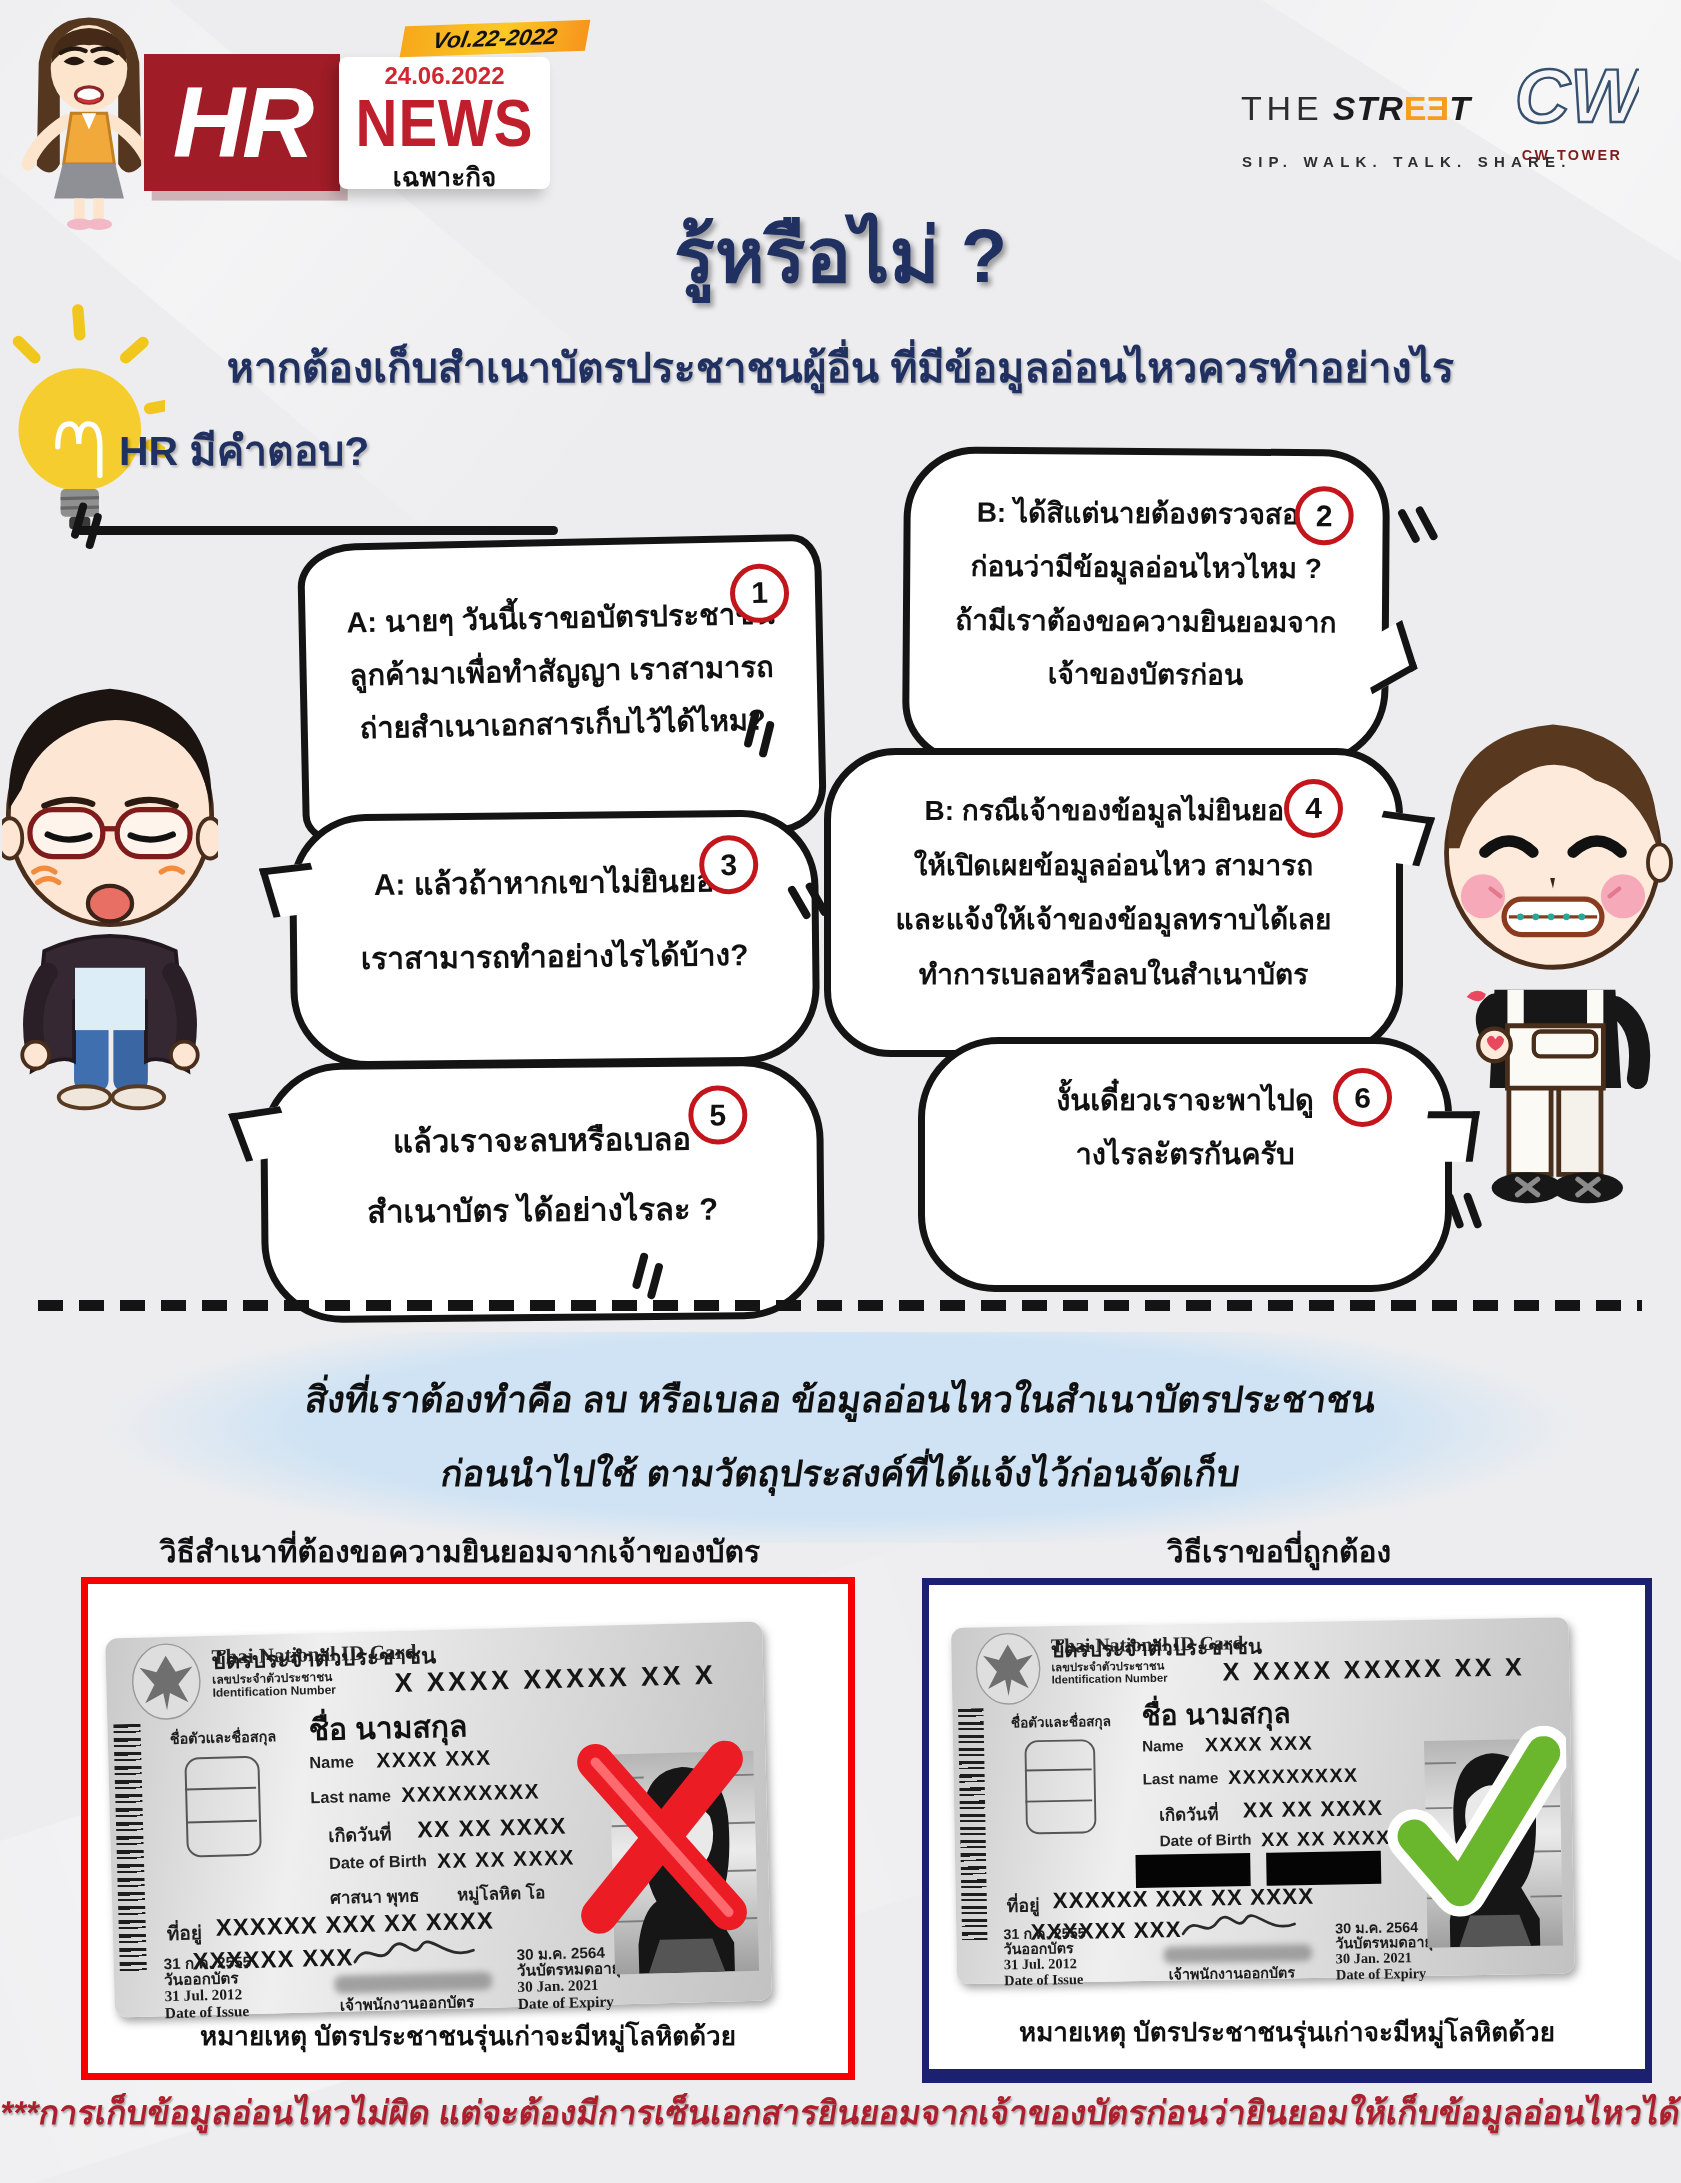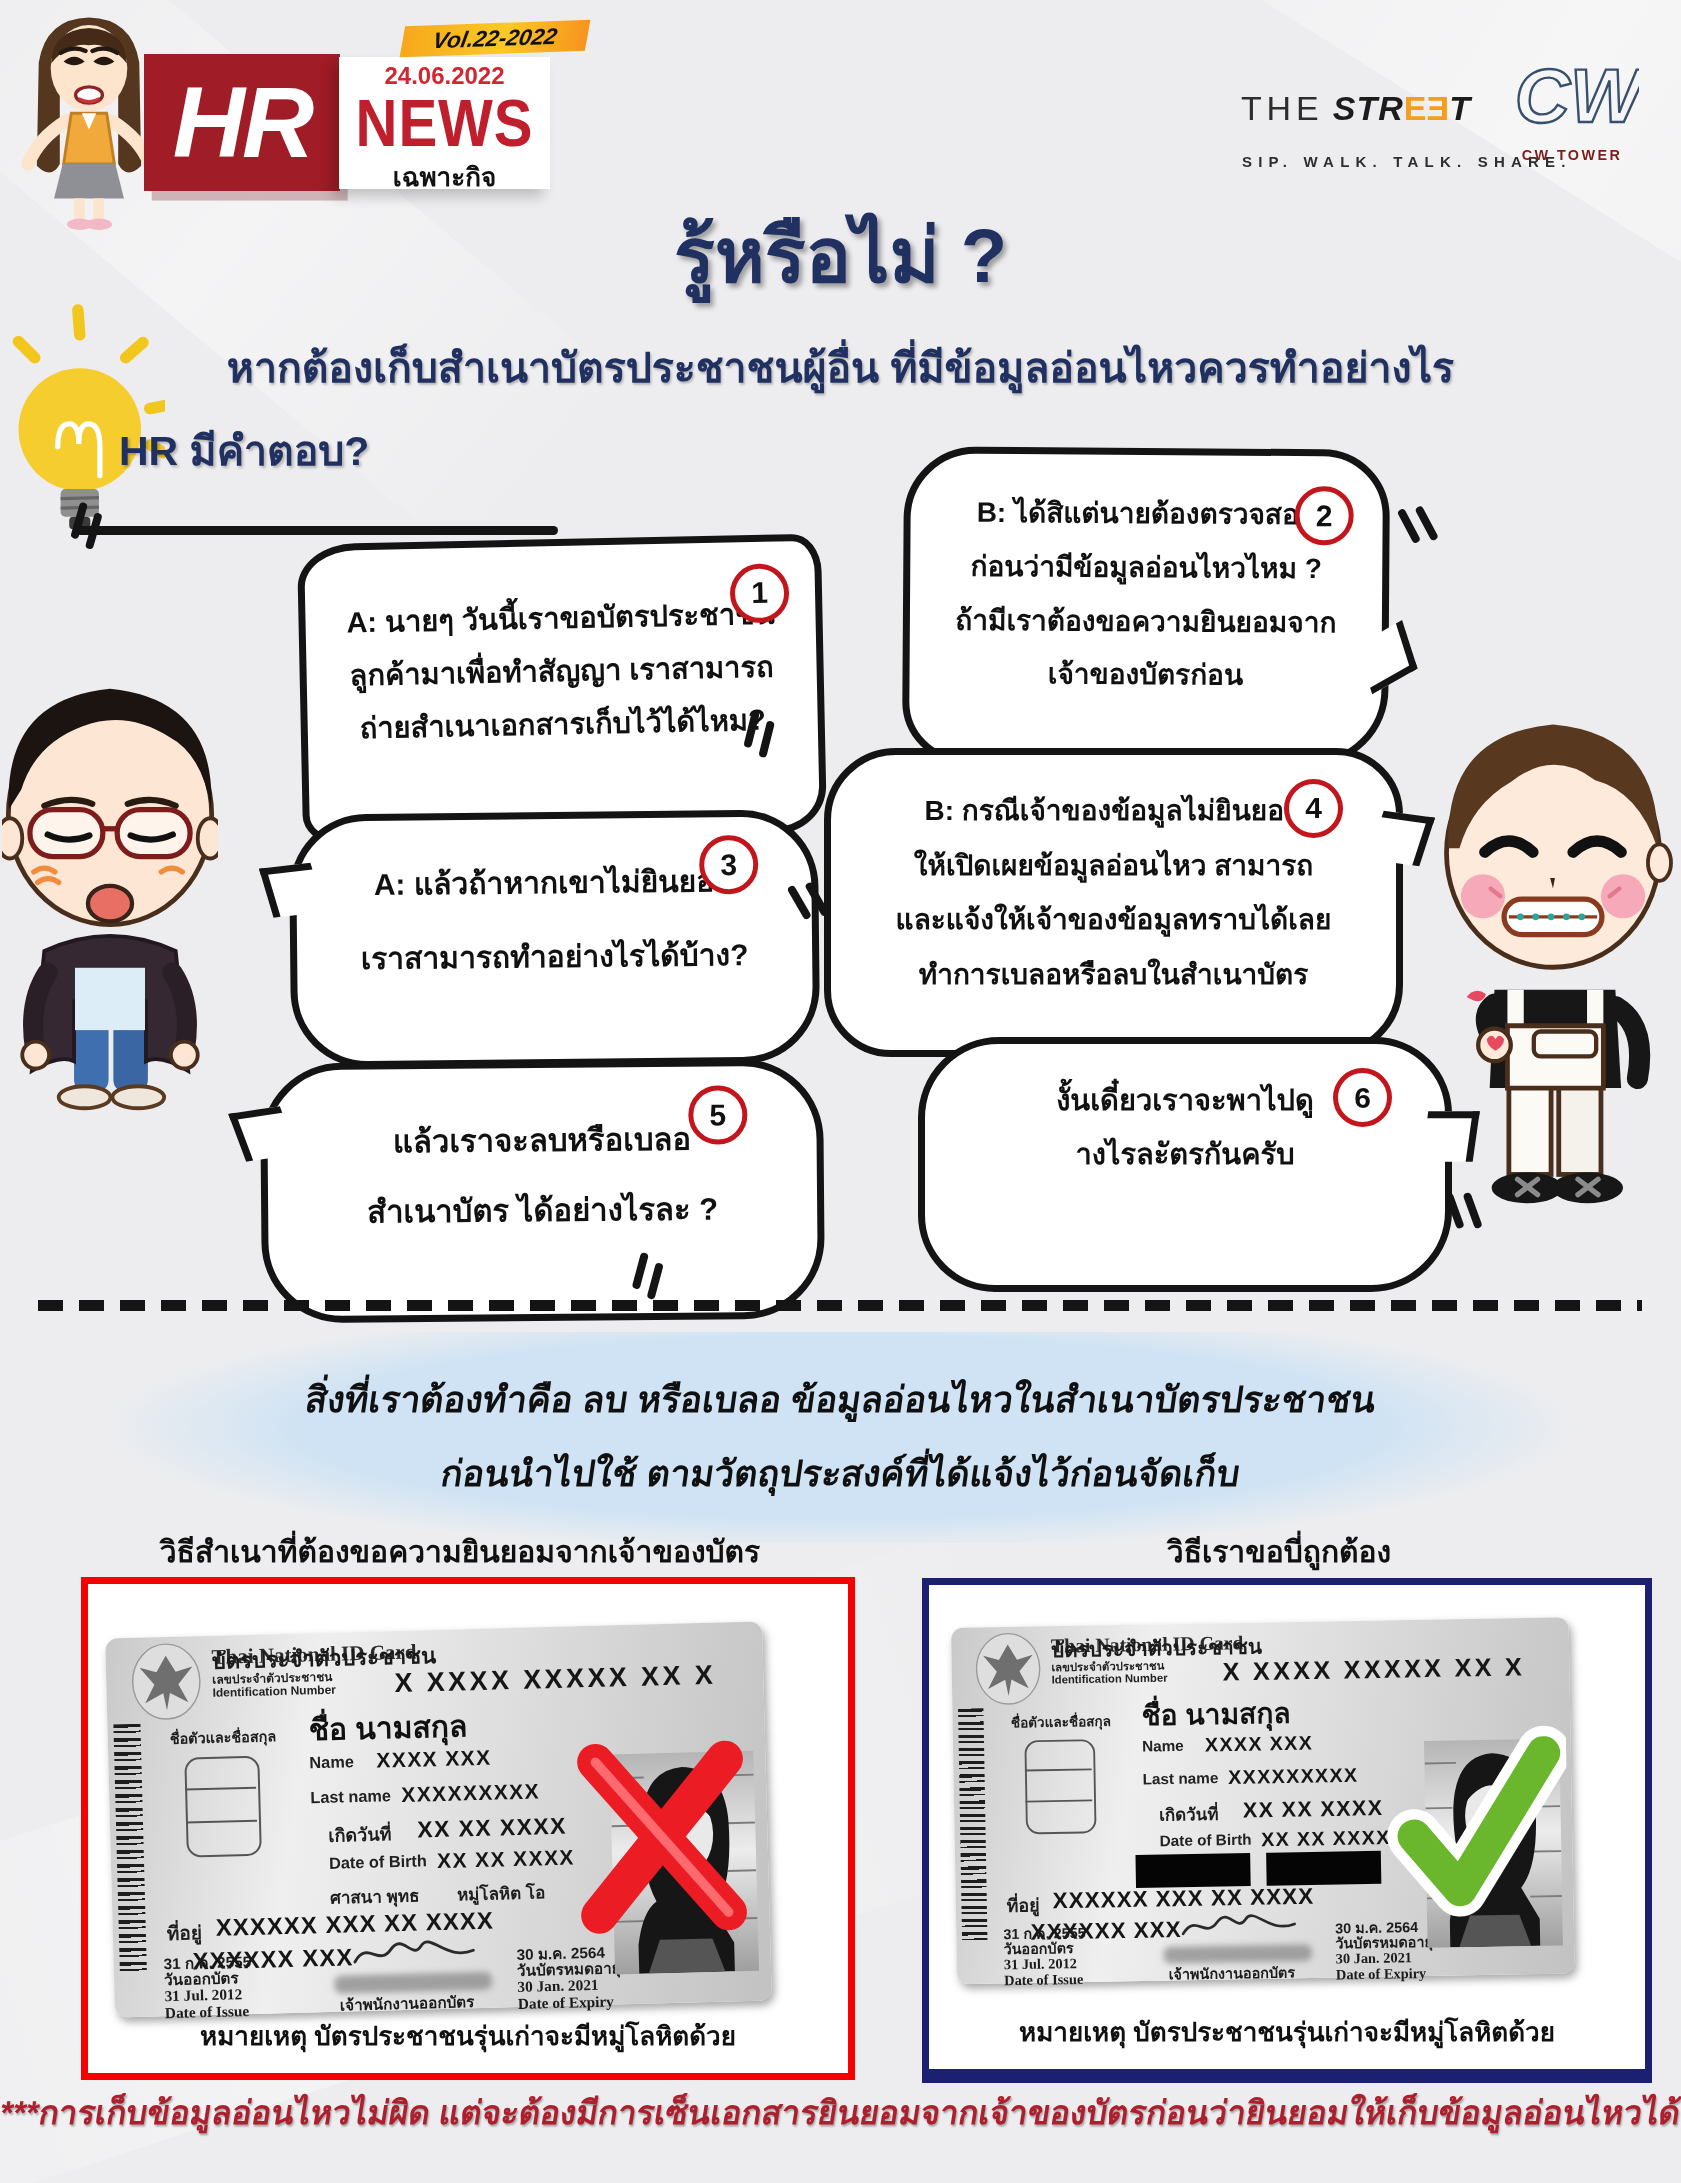--- a/index.html
+++ b/index.html
@@ -96,21 +96,21 @@
     <rect x="134" y="404" width="22" height="50" fill="#fce4cd"></rect>
     <rect x="174" y="404" width="22" height="50" fill="#fce4cd"></rect>
     <ellipse cx="146" cy="458" rx="27" ry="12" fill="#f3b8c6"></ellipse>
     <ellipse cx="186" cy="458" rx="27" ry="12" fill="#f3b8c6"></ellipse>
   </svg>
 </div>
 
 <div class="abs hr-box" style="left:144px;top:54px;width:196px;height:137px;">
   <span>HR</span>
 </div>
-<div class="abs news-box" style="left:339px;top:57px;width:211px;height:132px;">
+<div class="abs news-box" style="left:339px;top:57px;width:211px;height:132px;border-radius:8px;">
   <div class="date-red">24.06.2022</div>
   <div class="news-word">NEWS</div>
   <div class="tagline-th">เฉพาะกิจ</div>
 </div>
 <div class="abs vol-banner" style="left:403px;top:23px;width:184px;height:31px;">
   <span>Vol.22-2022</span>
 </div>
 
 <div class="abs street-line" style="left:1241px;top:89px;">
   <span class="thin">THE</span><span> </span><span class="bold">STR</span><span class="orange">E</span><span class="orange">Ǝ</span><span class="bold">T</span>

